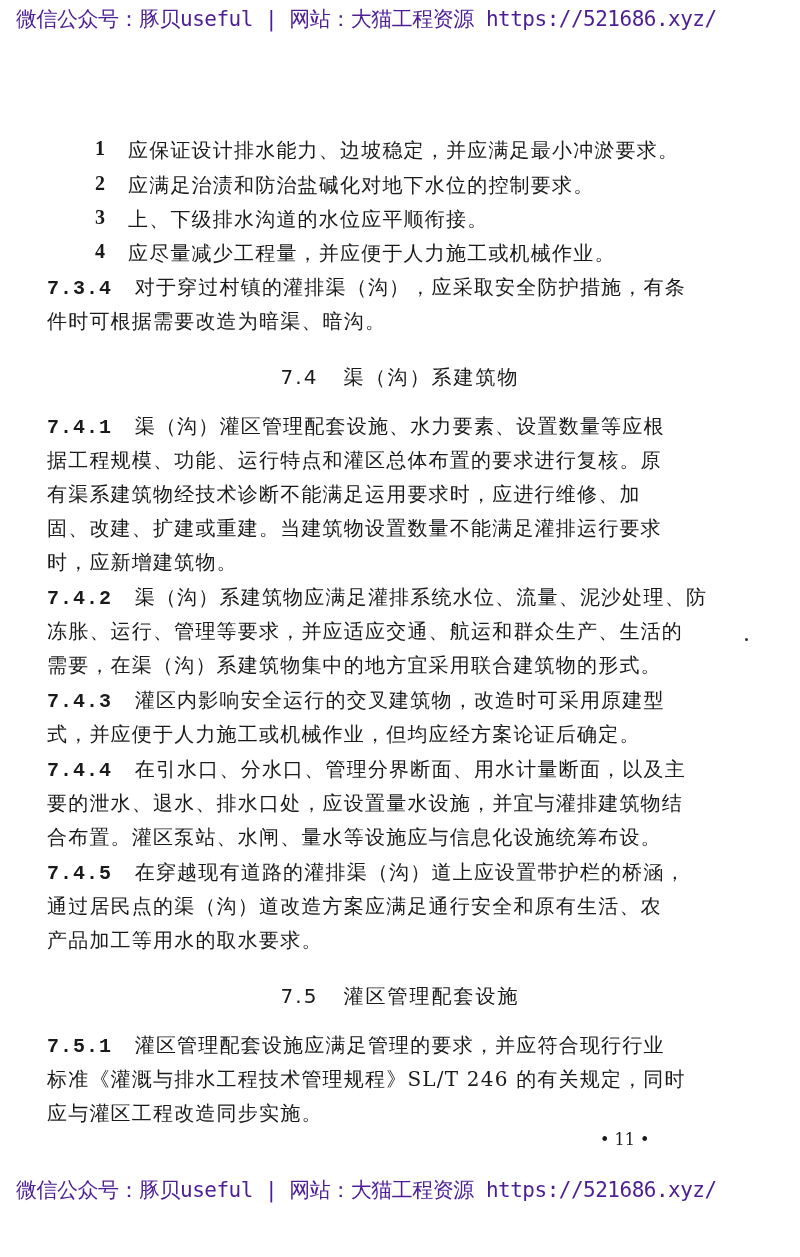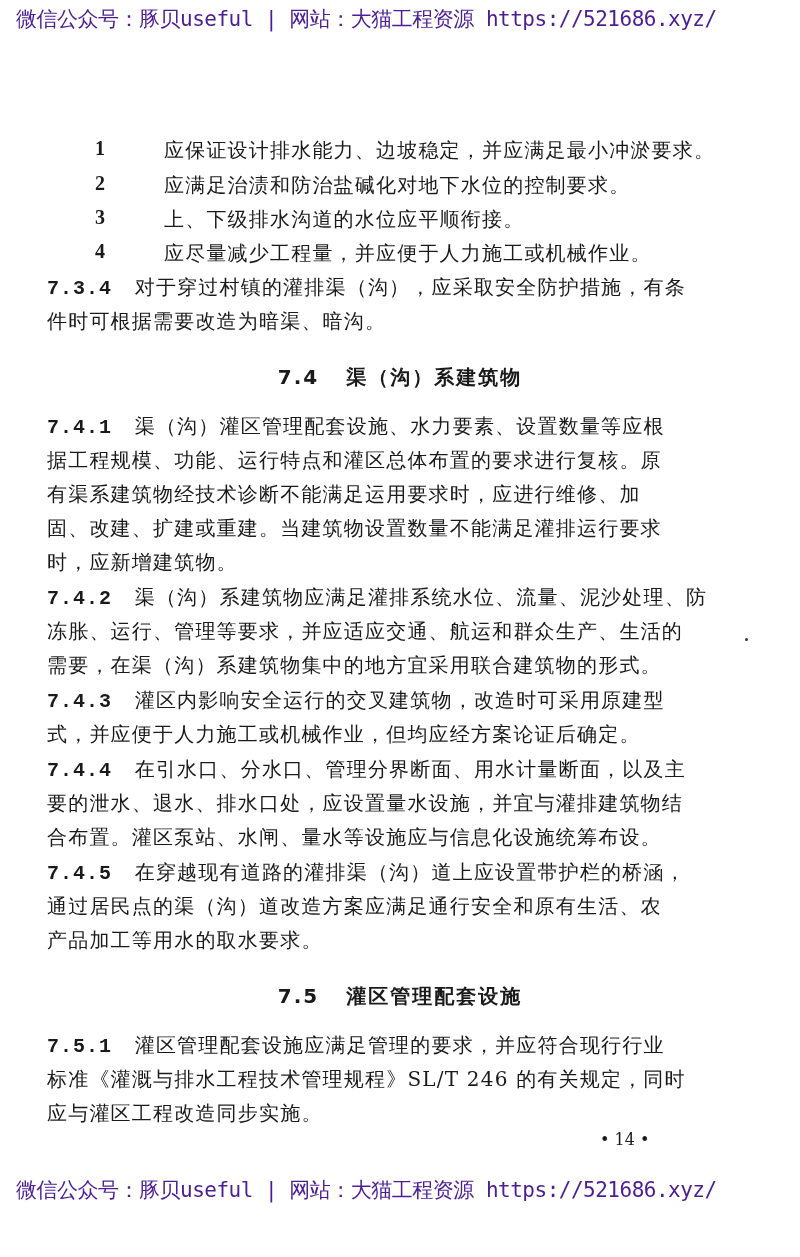--- a/index.html
+++ b/index.html
@@ -12,24 +12,24 @@
       font-family: "DejaVu Sans Mono", "Liberation Mono", monospace;
       font-size: 21px; color: #4c1d95; white-space: nowrap; letter-spacing: -0.5px;
     }
     .wm-top { top: 5px; }
     .wm-bottom { top: 1176px; }
     .line {
       position: absolute; font-size: 20px; white-space: nowrap; letter-spacing: 1.2px;
     }
     .num { font-weight: bold; font-family: Liberation Mono, monospace; letter-spacing: 1px; }
     .item-num { position: absolute; left: 95px; font-weight: bold; font-family: "Liberation Serif", serif; font-size: 20px; }
-    .item-text { position: absolute; left: 128px; font-size: 20px; white-space: nowrap; letter-spacing: 1.2px; margin-left: 36px; }
+    .item-text { position: absolute; left: 128px; font-size: 20px; white-space: nowrap; letter-spacing: 1.2px; }
     .heading {
       position: absolute; left: 0; width: 800px; text-align: center;
-      font-size: 20px; font-weight: bold; font-family: "DejaVu Sans", sans-serif; letter-spacing: 2px;
+      font-size: 20px; font-weight: normal; font-family: "DejaVu Sans", sans-serif; letter-spacing: 2px;
     }
     .page-num { position: absolute; left: 600px; top: 1130px; font-size: 16px; }
     .stray-dot { position: absolute; left: 745px; top: 638px; width: 3px; height: 3px; background: #333; border-radius: 50%; }
   </style>
 </head>
 <body>
 
 <div class="watermark wm-top">微信公众号：豚贝useful | 网站：大猫工程资源 https://521686.xyz/</div>
 
 <div>
@@ -116,15 +116,15 @@
 
 <div>
   <div class="line" style="left:47px; top:1032px">
     <span class="num">7.5.1</span>&nbsp;&nbsp;
     <span>灌区管理配套设施应满足管理的要求，并应符合现行行业</span>
   </div>
   <div class="line" style="left:47px; top:1066px">标准《灌溉与排水工程技术管理规程》SL/T 246 的有关规定，同时</div>
   <div class="line" style="left:47px; top:1100px">应与灌区工程改造同步实施。</div>
 </div>
 
-<div class="page-num">• 14 •</div>
+<div class="page-num">• 11 •</div>
 
 <div class="watermark wm-bottom">微信公众号：豚贝useful | 网站：大猫工程资源 https://521686.xyz/</div>
 
 </body></html>

